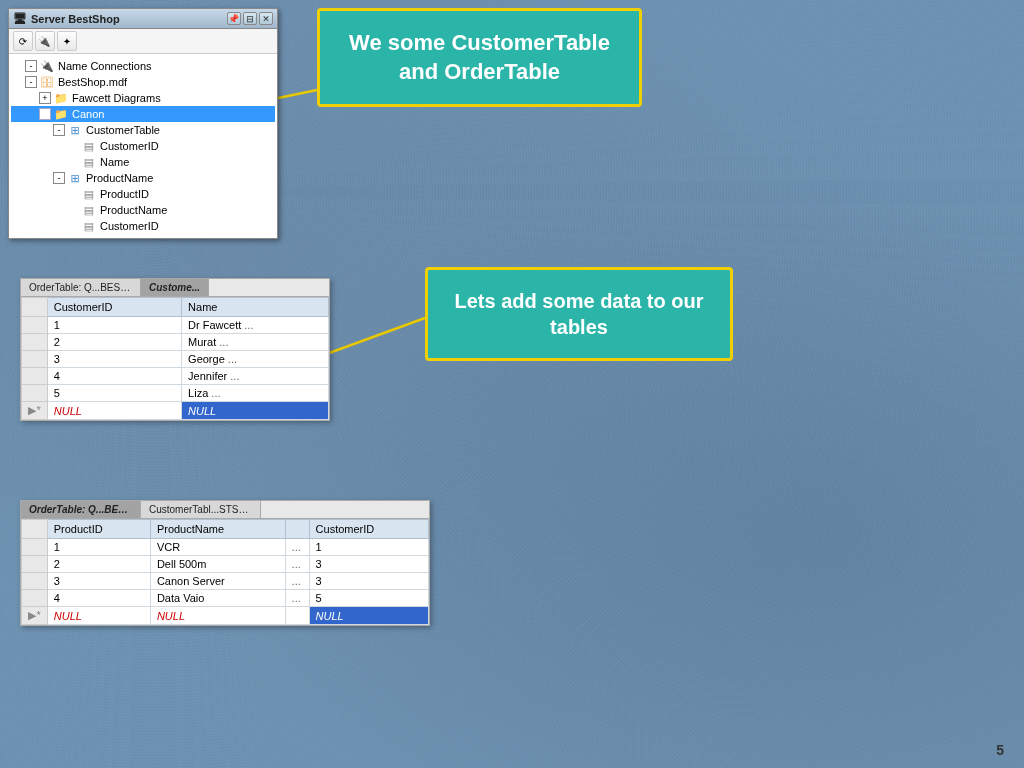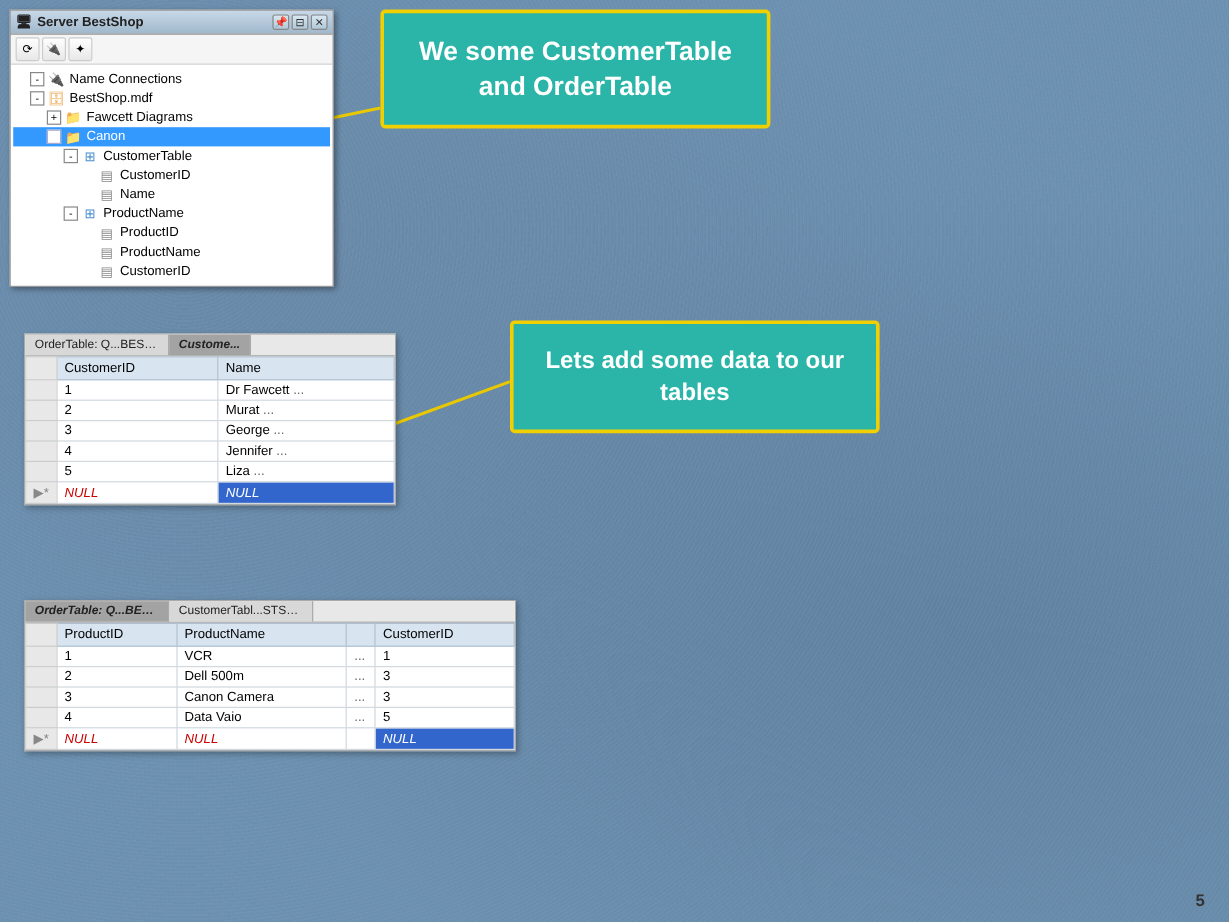--- a/index.html
+++ b/index.html
@@ -484,21 +484,21 @@
       <tr>
         <td class="row-indicator"></td>
         <td>2</td>
         <td>Dell 500m</td>
         <td class="ellipsis">...</td>
         <td>3</td>
       </tr>
       <tr>
         <td class="row-indicator"></td>
         <td>3</td>
-        <td>Canon Camera</td>
+        <td>Canon Server</td>
         <td class="ellipsis">...</td>
         <td>3</td>
       </tr>
       <tr>
         <td class="row-indicator"></td>
         <td>4</td>
         <td>Data Vaio</td>
         <td class="ellipsis">...</td>
         <td>5</td>
       </tr>

